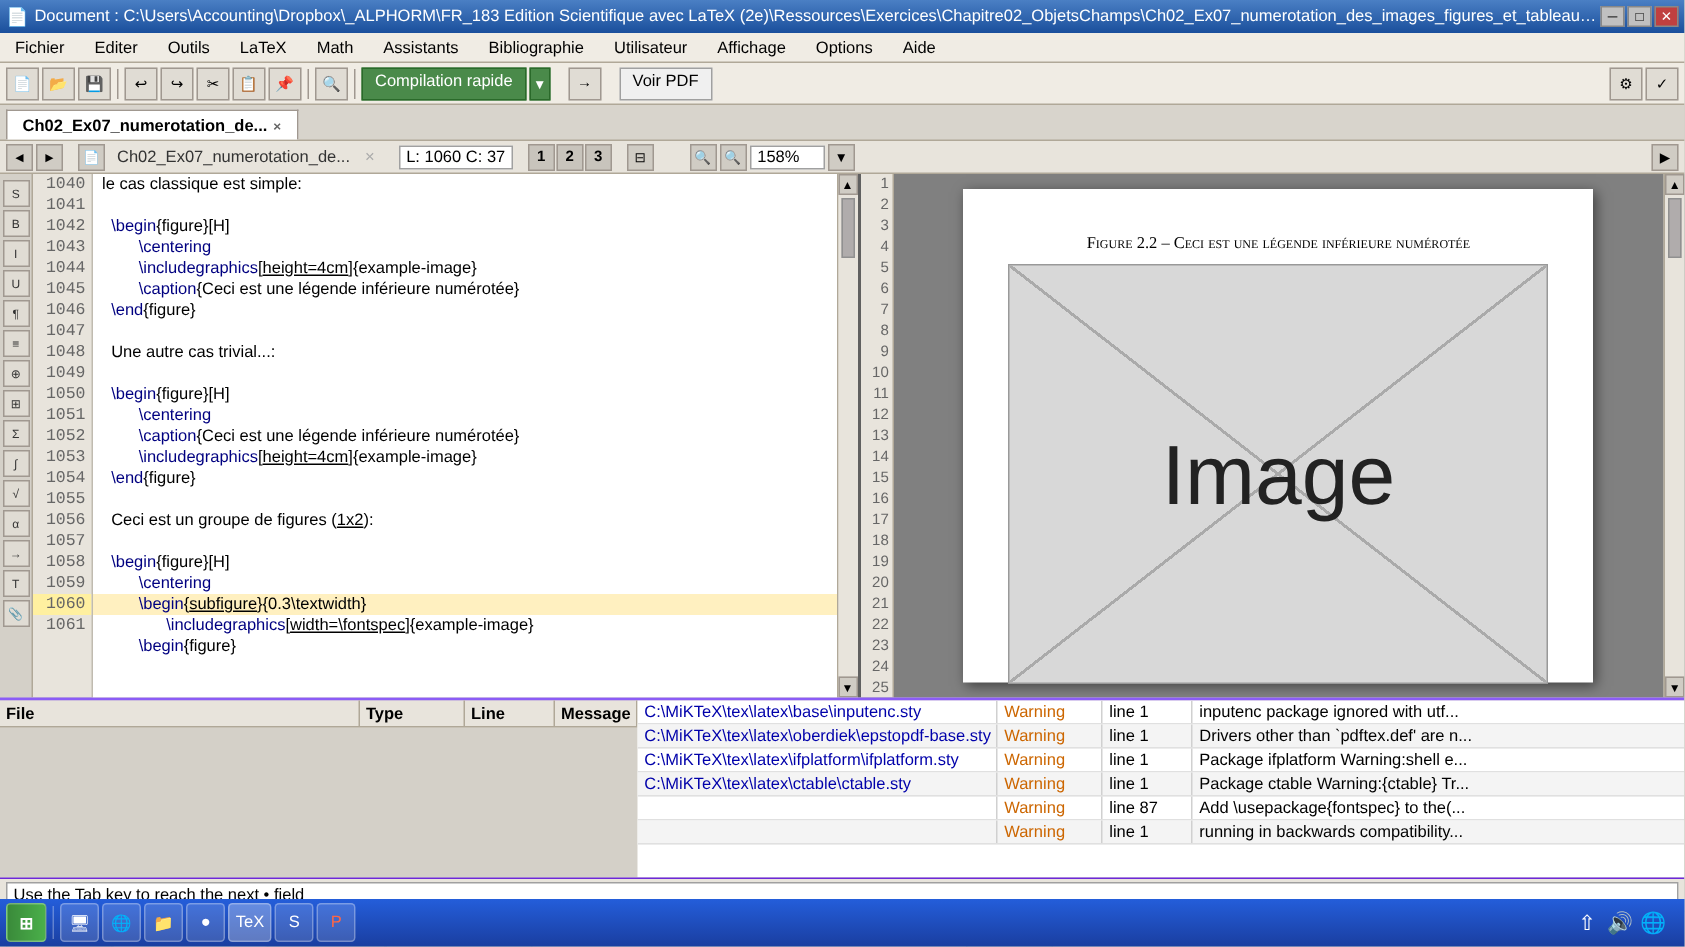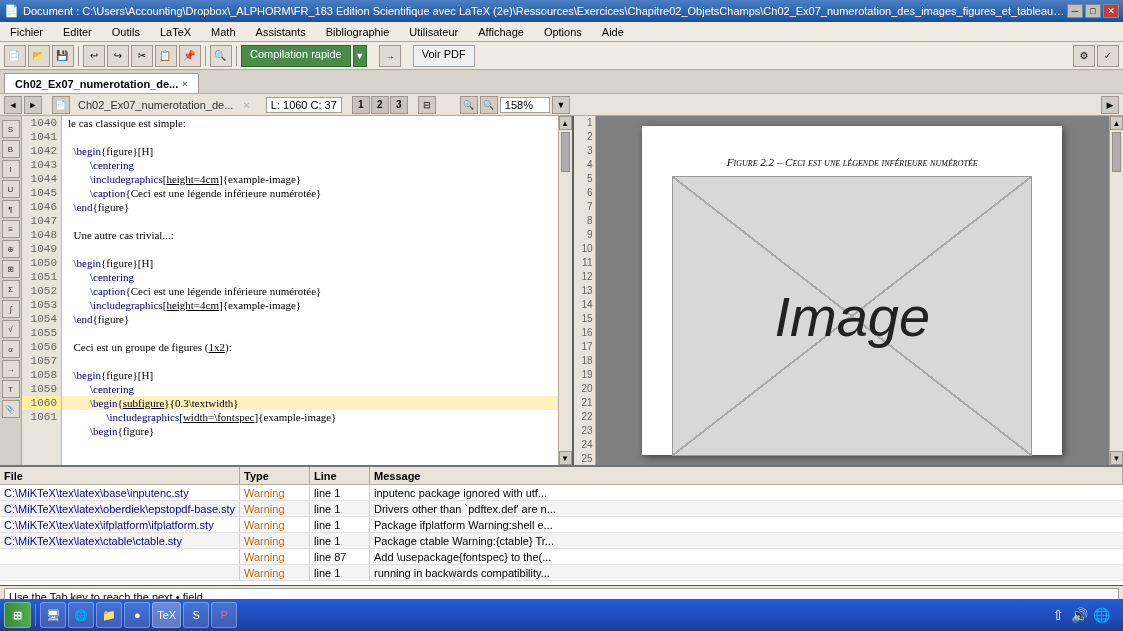--- a/index.html
+++ b/index.html
@@ -172,21 +172,21 @@
 
     
     #code-editor {
       flex: 1;
       background: white;
       overflow: hidden;
       position: relative;
     }
     #code-content {
       padding: 0;
-      font-family: Liberation Serif, serif;
+      font-family: Liberation Sans, sans-serif;
       font-size: 11px;
       line-height: 14px;
     }
     .code-line {
       height: 14px;
       padding-left: 6px;
       white-space: pre;
       display: flex;
       align-items: center;
     }
@@ -218,23 +218,23 @@
       text-align: right;
       padding-right: 2px;
       font-size: 10px;
       color: #666;
       line-height: 14px;
     }
 
     
     #bottom-area {
       height: 120px;
-      border-top: 2px solid #737373;
-      display: flex;
-      flex-direction: column;
+      border-top: 2px solid #8b5cf6;
+      display: flex;
+      flex-direction: row;
     }
     #msg-table-header {
       background: #e8e4dc;
       height: 18px;
       display: flex;
       align-items: center;
       border-bottom: 1px solid #b0a898;
       font-size: 11px;
     }
     .msg-col {
@@ -352,21 +352,20 @@
     .sys-icon { width: 18px; height: 18px; display: flex; align-items: center; justify-content: center; font-size: 14px; cursor: pointer; }
 
     
     #pdf-view {
       flex: 1;
       background: #808080;
       display: flex;
       justify-content: center;
       padding: 10px;
       overflow: hidden;
-      font-style: italic;
     }
     #pdf-page {
       background: white;
       width: 420px;
       padding: 30px 30px 20px 30px;
       box-shadow: 2px 2px 8px rgba(0,0,0,0.5);
       font-family: 'Times New Roman', Times, serif;
       font-size: 11px;
     }
     #pdf-figure-title {

